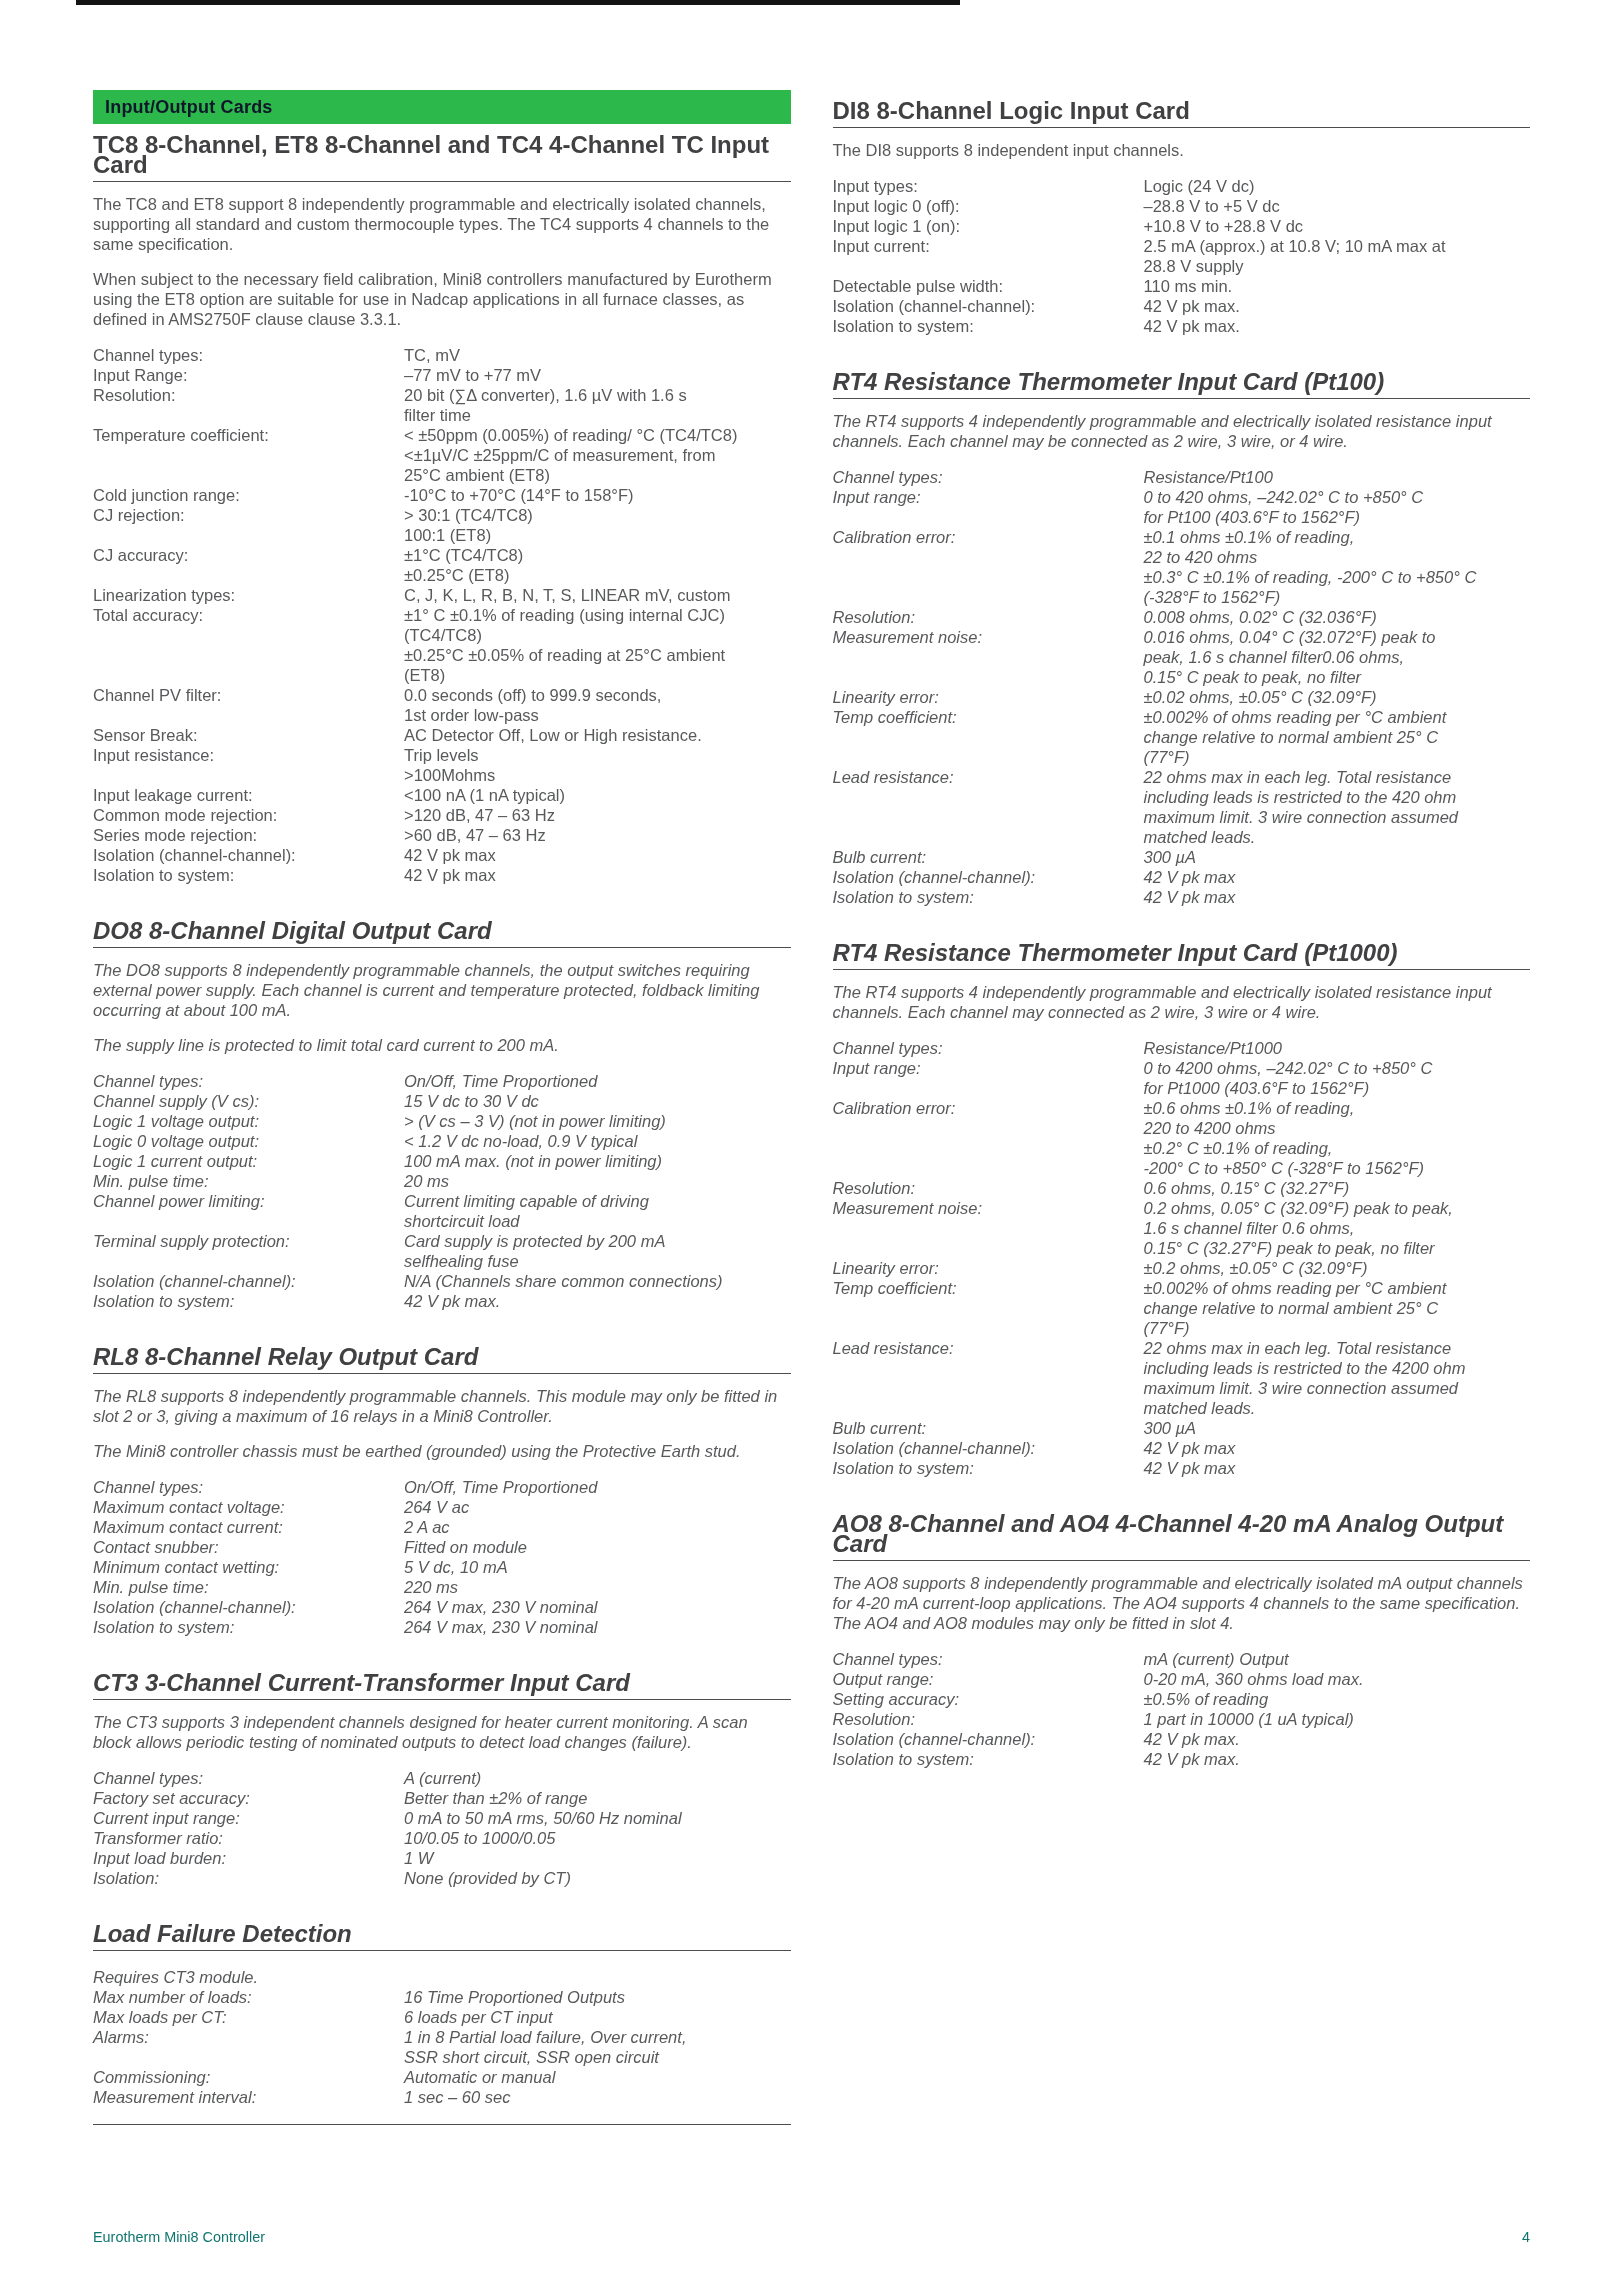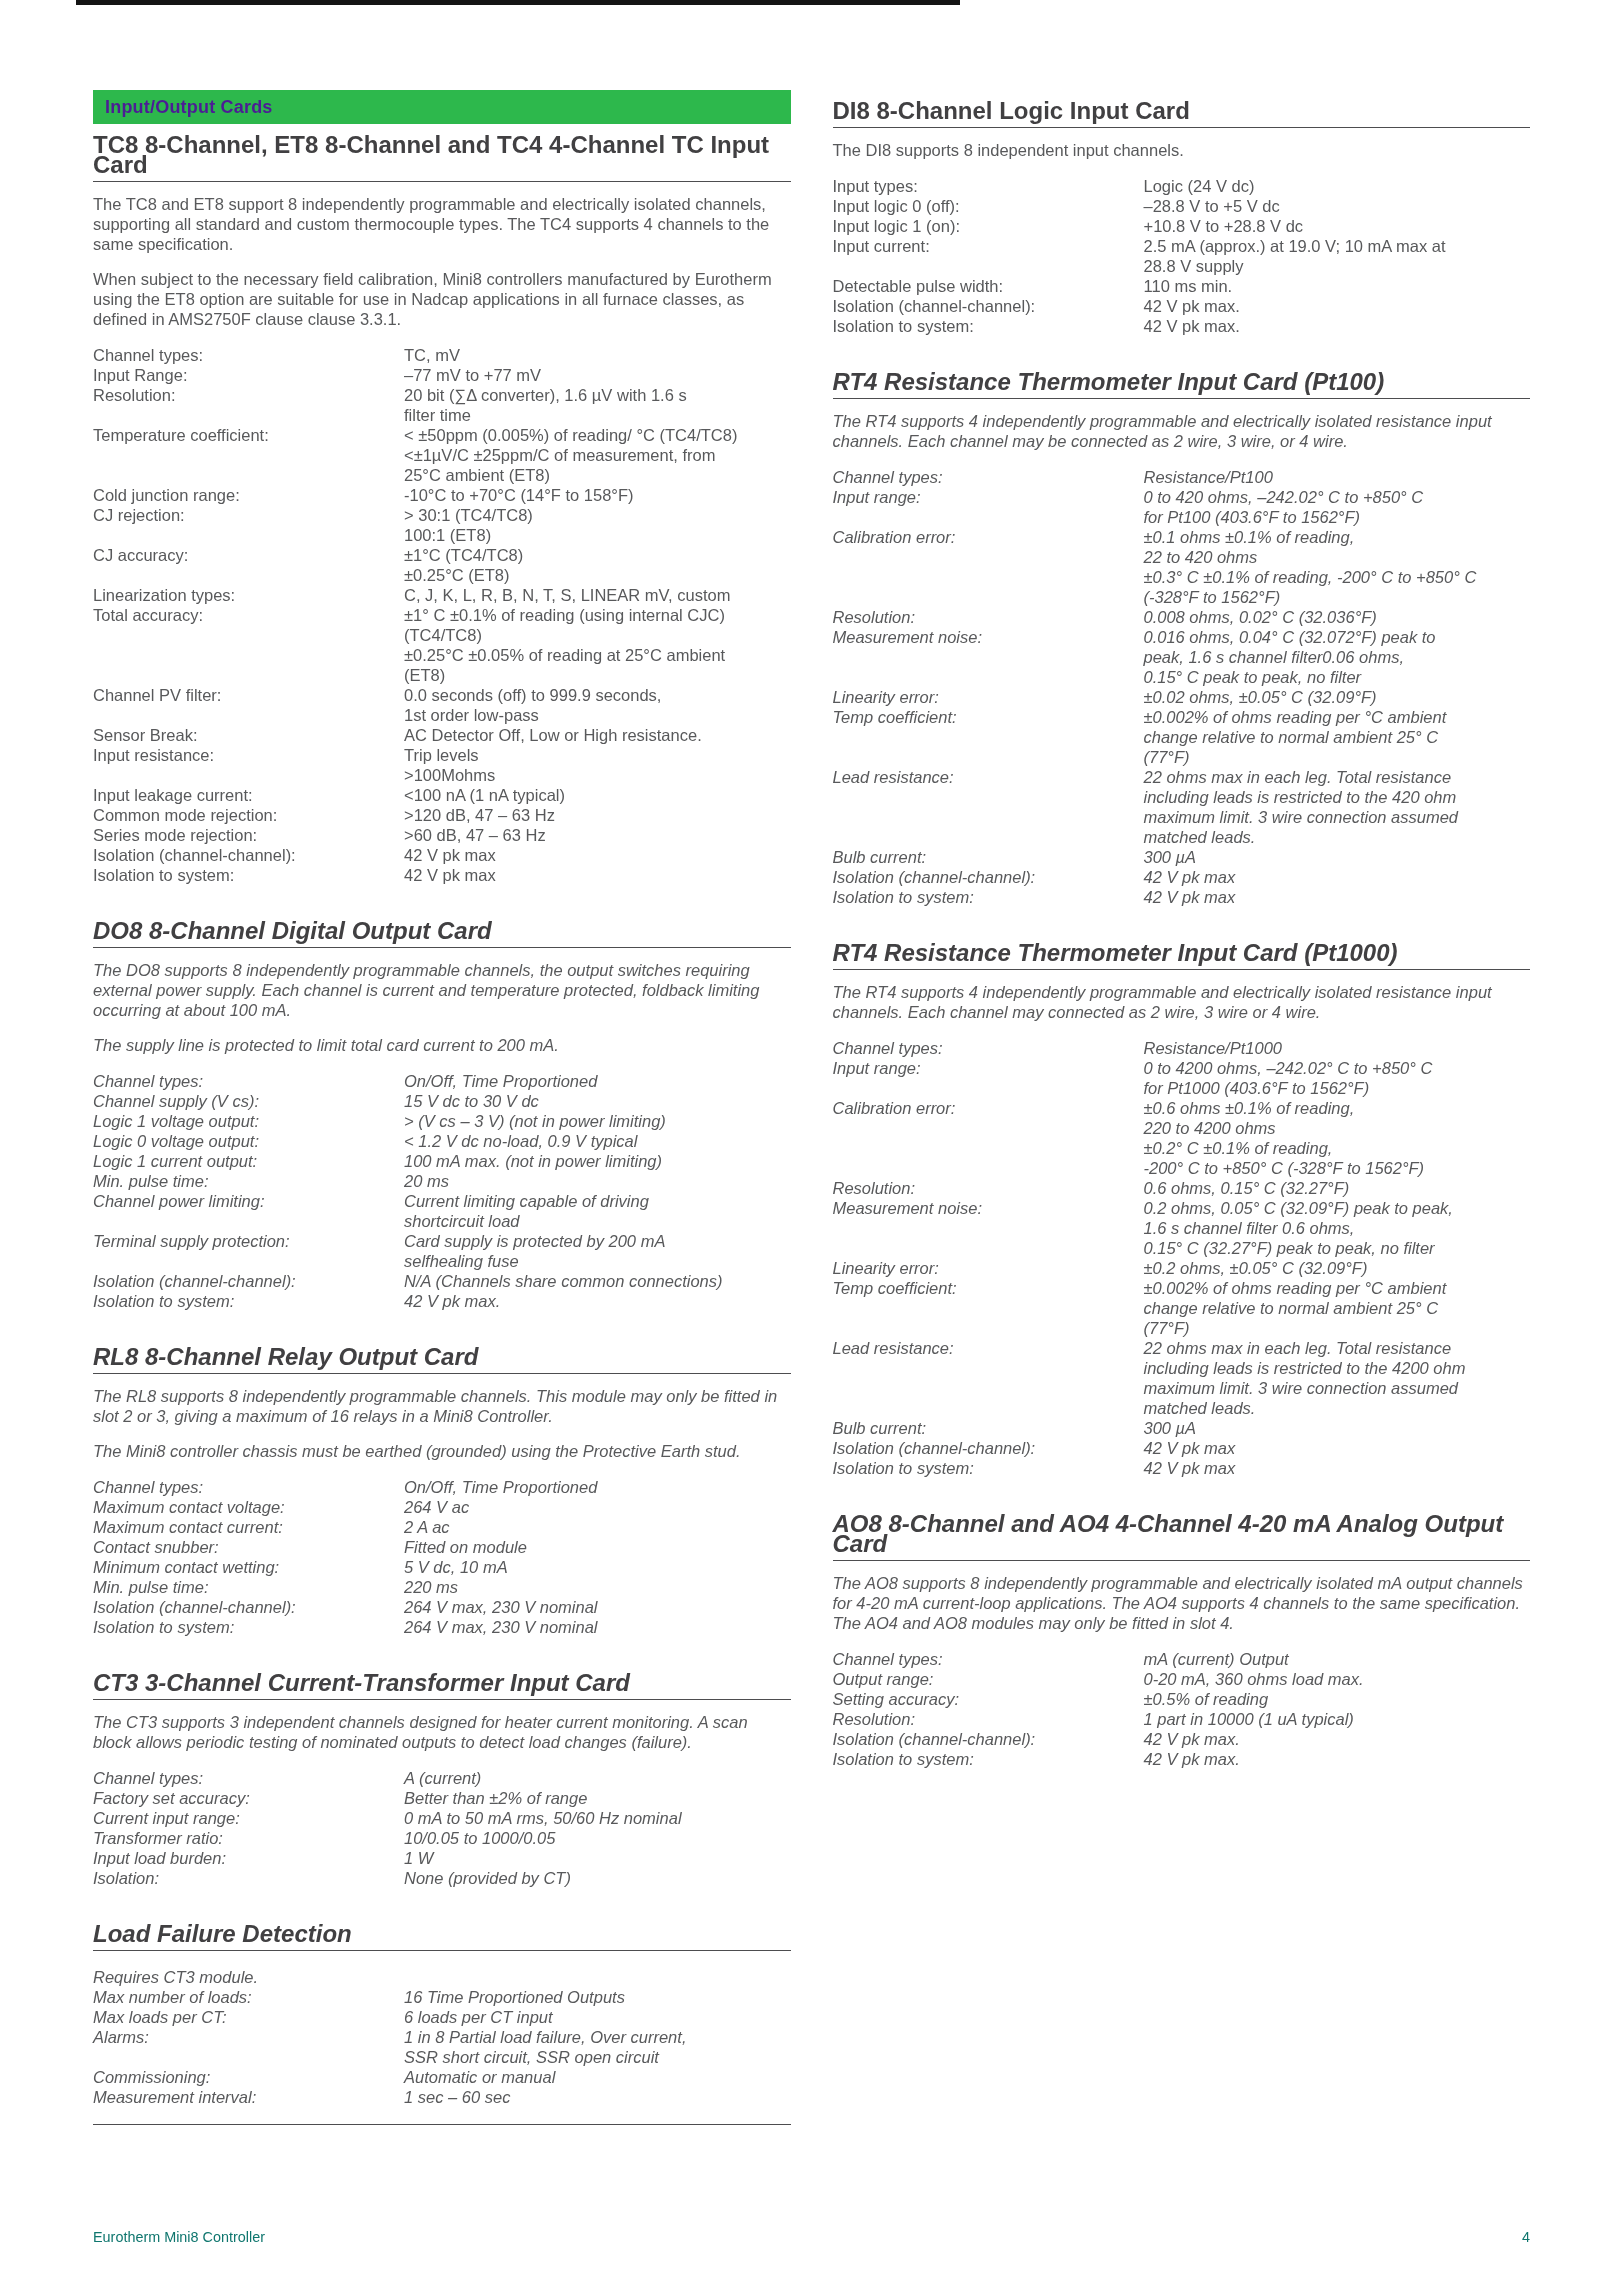--- a/index.html
+++ b/index.html
@@ -22,21 +22,21 @@
     display:flex;gap:42px;align-items:flex-start;
   }
   .col{width:698px;}
   .col-right{padding-top:11px;}
   .banner{
     height:34px;display:flex;align-items:center;
     padding-left:12px;box-sizing:border-box;
     margin-bottom:11px;
   }
   .banner-label{
-    color:#4c1d95;font-weight:bold;font-size:18px;letter-spacing:0.2px;
+    color:#0f172a;font-weight:bold;font-size:18px;letter-spacing:0.2px;
   }
   section{margin:0;}
   section + section{margin-top:36px;font-style:italic;}
   .col-left section:first-of-type{margin-top:0;}
   .section-title{
     margin:0 0 6px 0;
     font-size:24px;line-height:20px;font-weight:bold;color:#414042;
   }
   .section-rule{
     height:0;border-top:1.7px solid #4D4D4F;margin:0 0 12px 0;
@@ -325,21 +325,21 @@
             <div class="spec-row">
               <span class="spec-label">Input logic 0 (off):</span>
               <span class="spec-value">–28.8 V to +5 V dc</span>
             </div>
             <div class="spec-row">
               <span class="spec-label">Input logic 1 (on):</span>
               <span class="spec-value">+10.8 V to +28.8 V dc</span>
             </div>
             <div class="spec-row">
               <span class="spec-label">Input current:</span>
-              <span class="spec-value">2.5 mA (approx.) at 19.0 V; 10 mA max at
+              <span class="spec-value">2.5 mA (approx.) at 10.8 V; 10 mA max at
 28.8 V supply</span>
             </div>
             <div class="spec-row">
               <span class="spec-label">Detectable pulse width:</span>
               <span class="spec-value">110 ms min.</span>
             </div>
             <div class="spec-row">
               <span class="spec-label">Isolation (channel-channel):</span>
               <span class="spec-value">42 V pk max.</span>
             </div>

